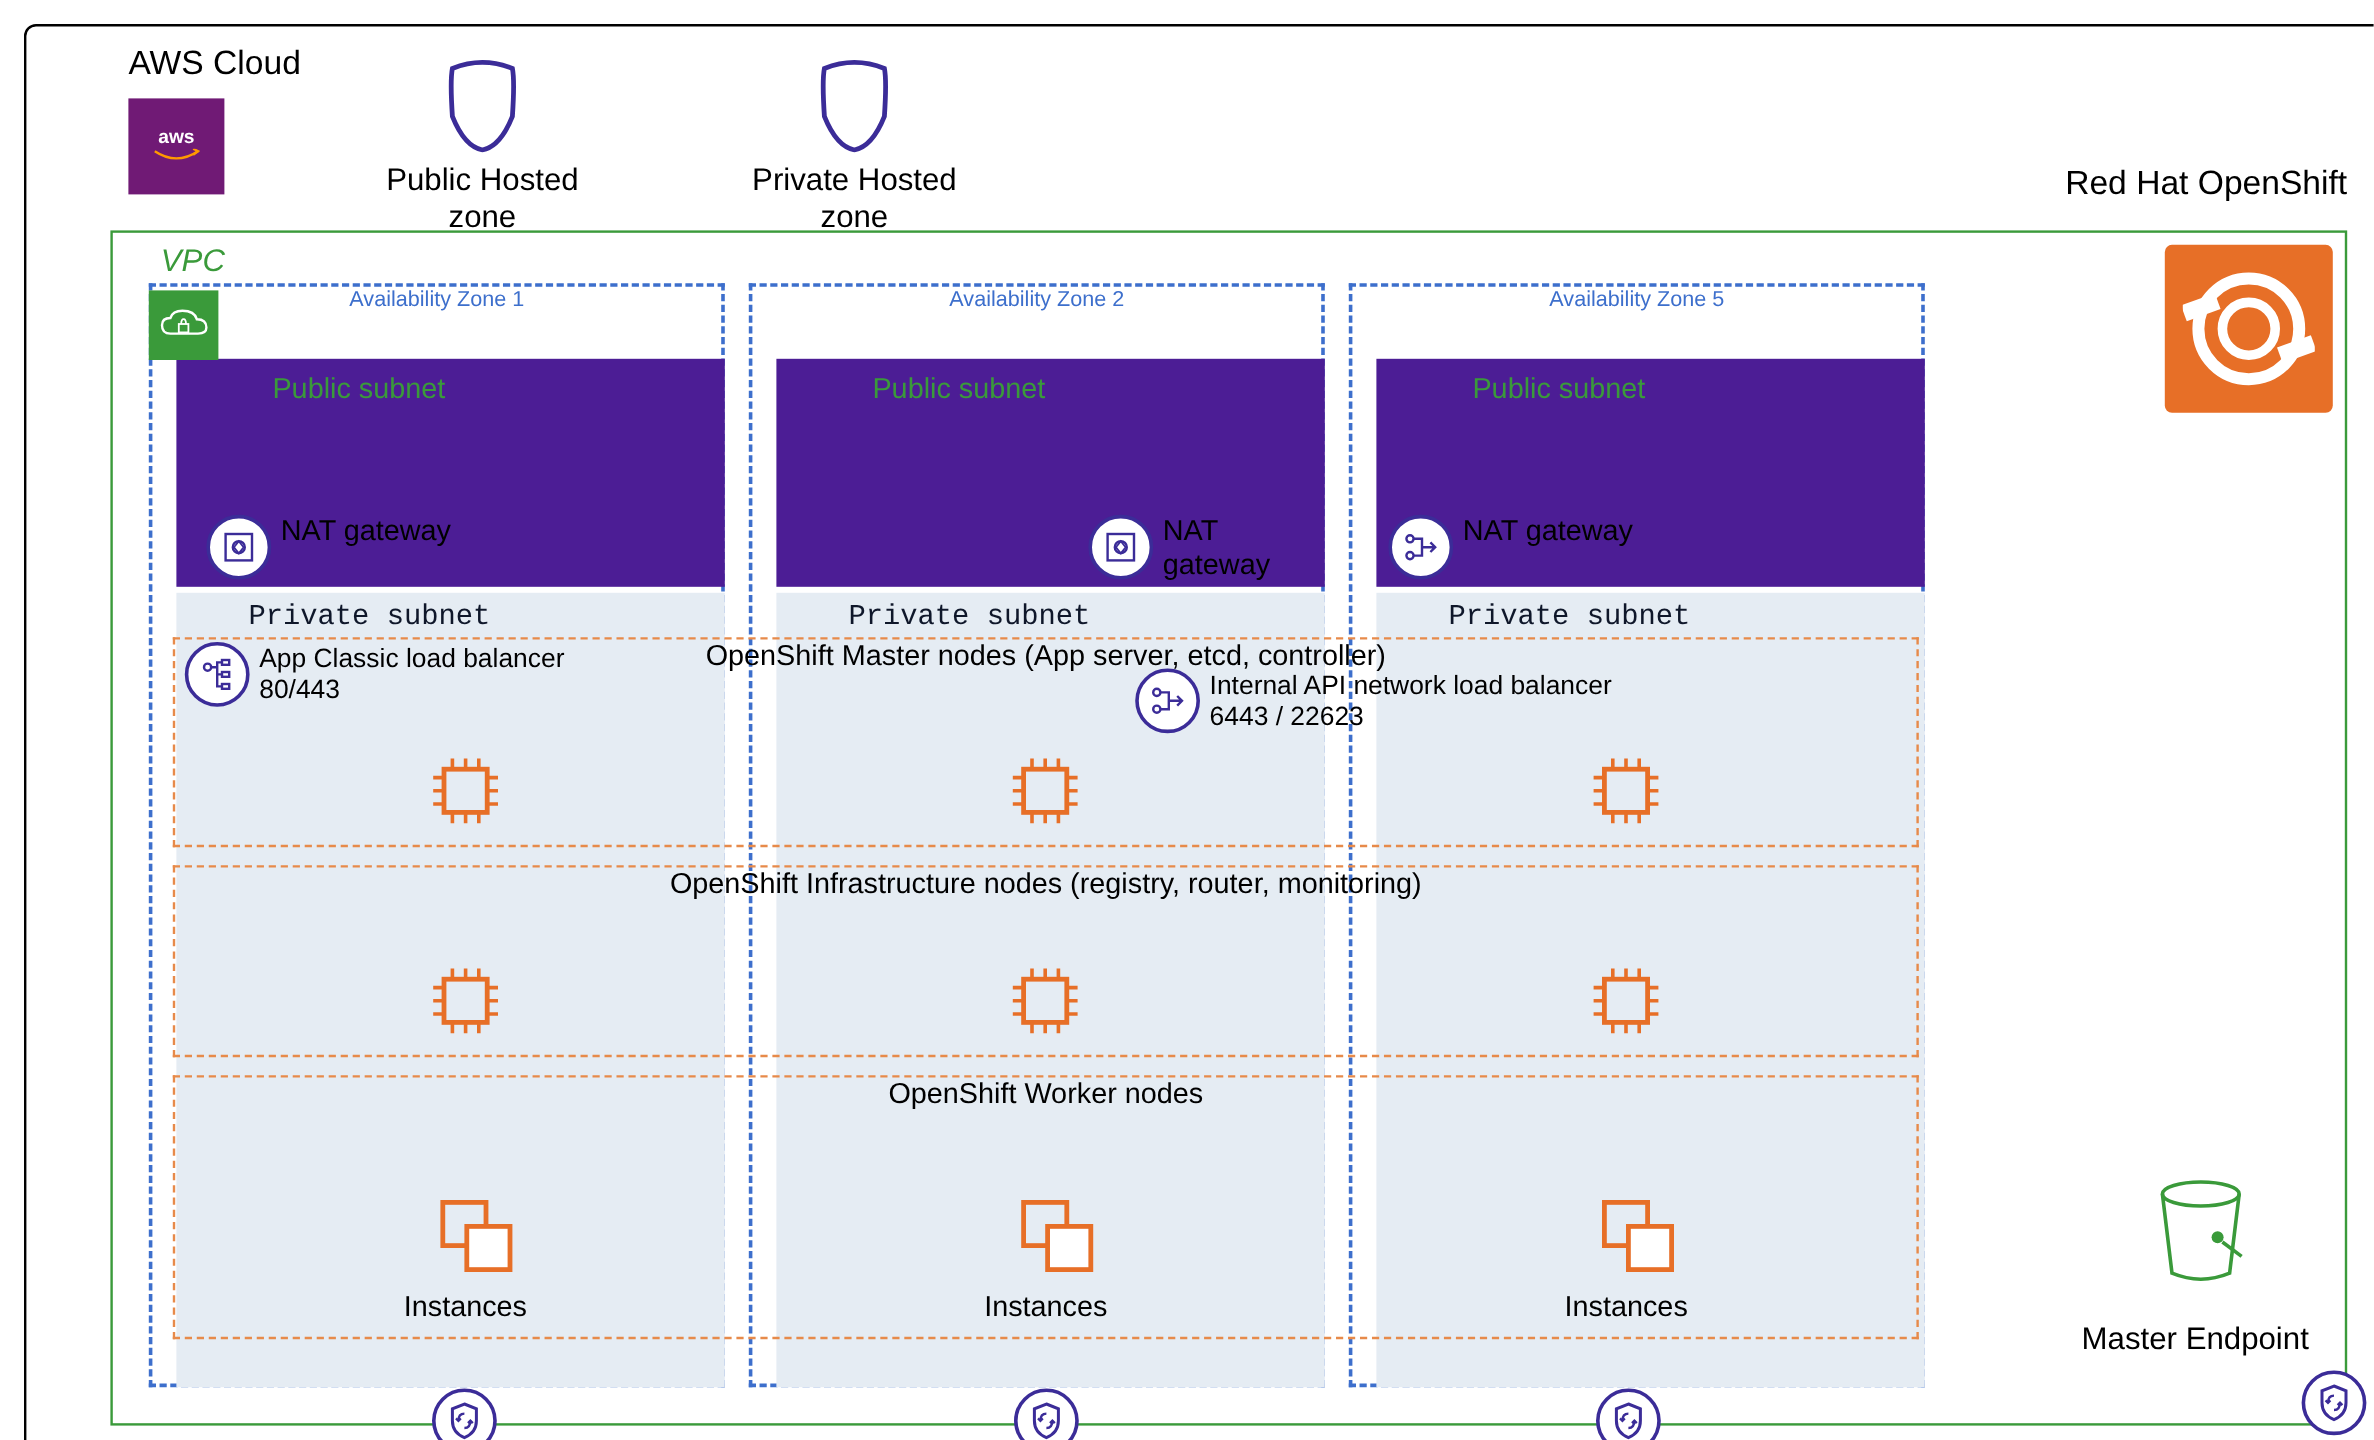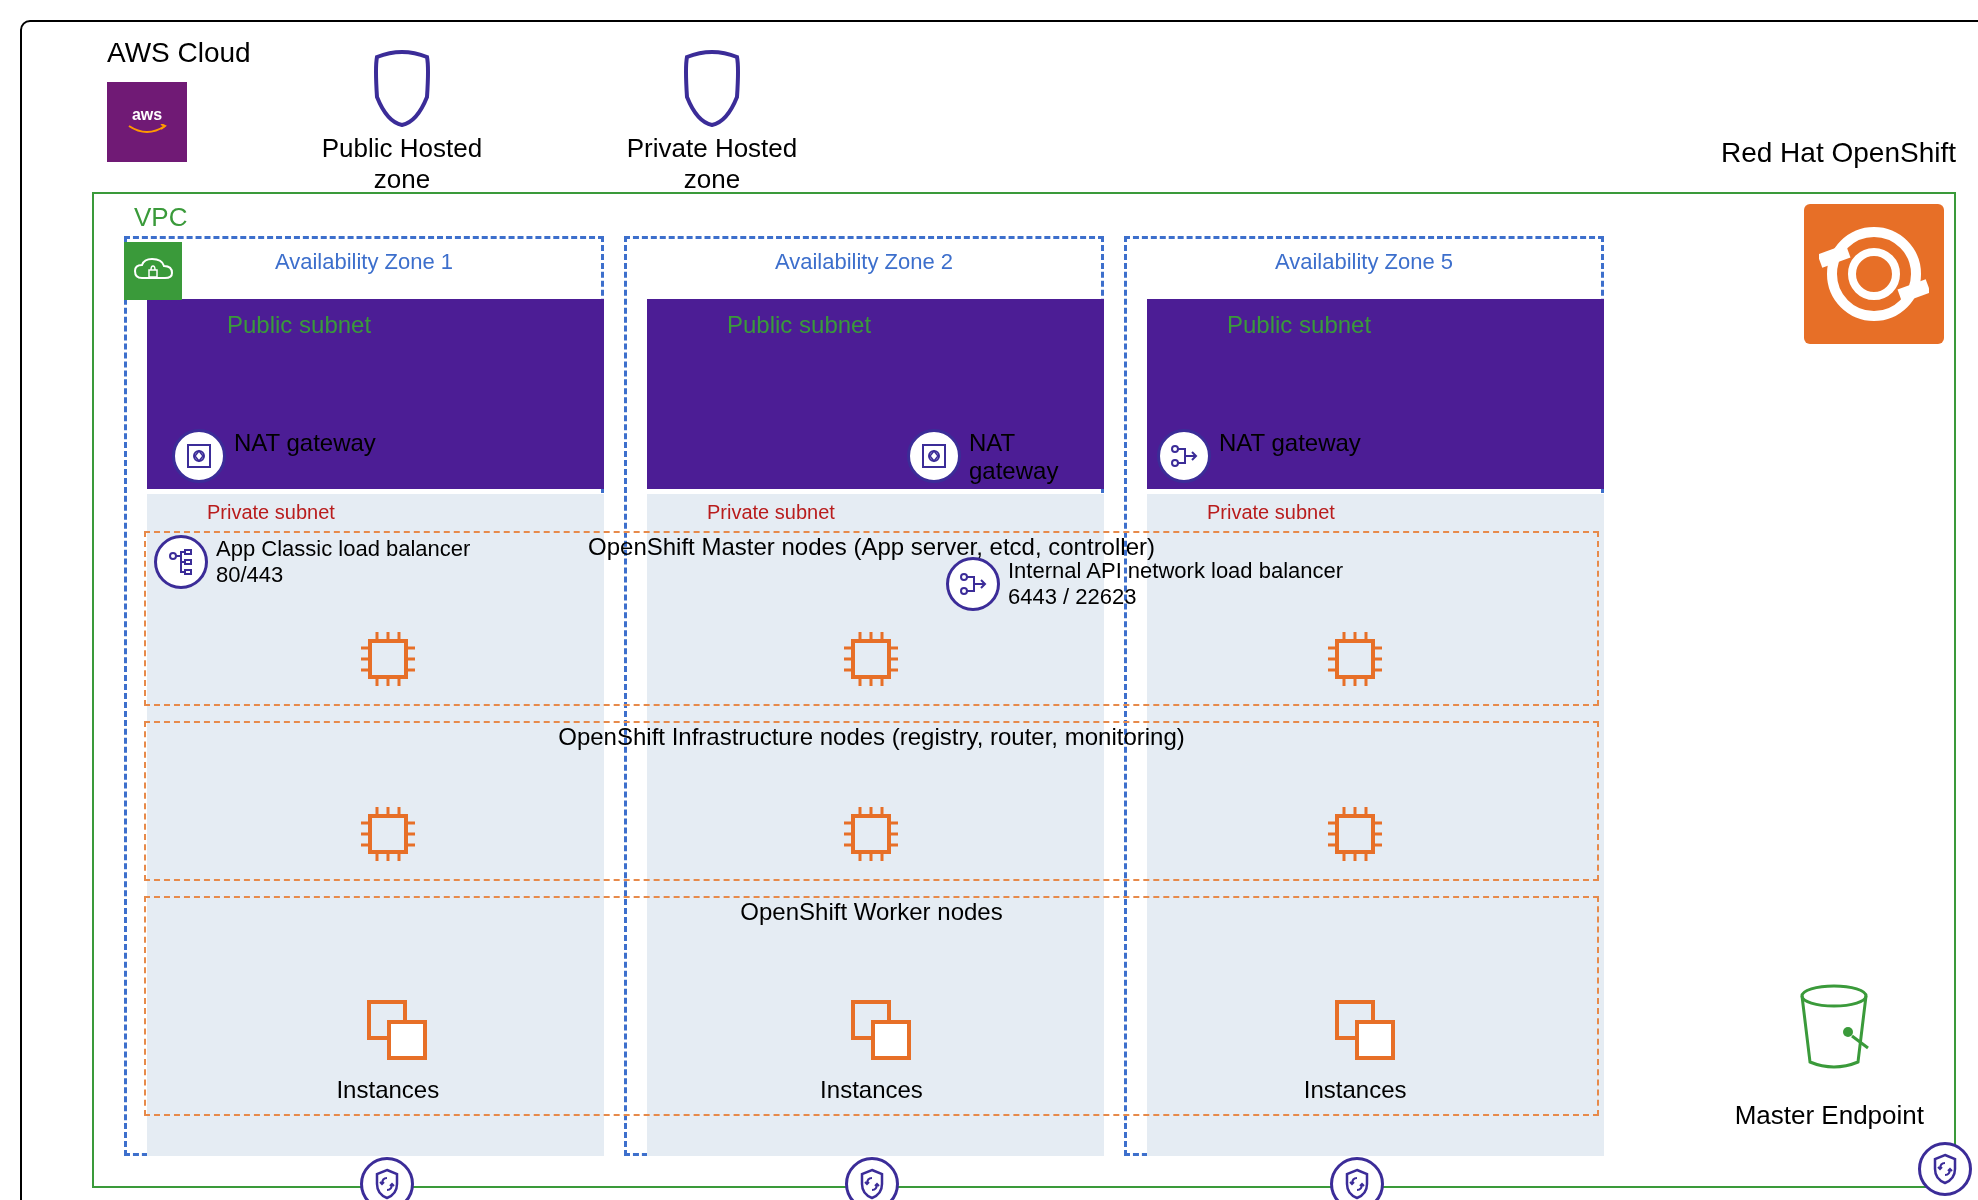--- a/index.html
+++ b/index.html
@@ -6,33 +6,33 @@
   body { font-family: Arial, Helvetica, sans-serif; background: #fff; padding: 20px; }
   .root { width: 1978px; height: 1200px; transform-origin: top left; }
   .aws-cloud-frame { border: 2px solid #000; border-radius: 10px; width: 100%; height: 100%; position: relative; }
   .aws-label { position: absolute; top: 15px; left: 85px; font-size: 28px; color: #000; }
   .aws-logo { position: absolute; top: 60px; left: 85px; width: 80px; height: 80px; background: #701a75; color: #fff; display:flex; align-items:center; justify-content:center; font-size:16px; font-weight:bold; flex-direction:column; }
   .shield { width: 70px; height: 80px; }
   .zone-block { position: absolute; text-align:center; }
   .zone-label { font-size: 26px; color:#000; margin-top:2px;}
   .redhat-label { position: absolute; top: 115px; right: 40px; font-size: 28px; }
   .vpc-frame { position:absolute; top:170px; left:70px; right:40px; bottom:30px; border: 2px solid #3a9a3a; }
-  .vpc-label { position:absolute; top:8px; left:40px; color:#3a9a3a; font-size:26px; }
+  .vpc-label { position:absolute; top:8px; left:40px; color:#3a9a3a; font-size:26px;font-style:italic; }
   .vpc-icon { position:absolute; top:48px; left:30px; width:58px; height:58px; background:#3a9a3a; display:flex;align-items:center;justify-content:center; z-index:5;}
   .openshift-logo { position:absolute; top: 10px; right: 10px; width: 140px; height: 140px; background:#e76f27; border-radius:6px; display:flex;align-items:center;justify-content:center;}
   .az { position:absolute; top:42px; border:3px dashed #3d6fcc; }
   .az1 { left:30px; width:480px; height:920px;}
   .az2 { left:530px; width:480px; height:920px;}
   .az3 { left:1030px; width:480px; height:920px;}
-  .az-label { position:absolute; top:10px; left:0; right:0; text-align:center; color:#3d6fcc; font-size:22px; }
+  .az-label { position:absolute; top:0; left:0; right:0; text-align:center; color:#3d6fcc; font-size:18px; }
   .public-subnet { position:absolute; top:60px; left:20px; right:-3px; height:190px; background:#4c1d95; }
   .public-label { position:absolute; top:12px; left:80px; color:#3a9a3a; font-size:24px;}
   .nat-row { position:absolute; top:190px; left:45px; display:flex; gap:8px; z-index:6;}
   .private-subnet { position:absolute; top:255px; left:20px; right:-3px; bottom:-3px; background:#e5ecf3;}
-  .private-label { position:absolute; top:8px; left:80px; color:#b91c1c; font-size:20px; z-index:3;}
+  .private-label { position:absolute; top:8px; left:80px; color:#0f172a; font-size:24px; z-index:3;font-family:Liberation Mono, monospace;}
   .tier { position:absolute; left:0; border:2.5px dashed #e78a4a; }
   .master-tier { top:295px; height:175px;}
   .infra-tier { top:485px; height:160px;}
   .worker-tier { top:660px; height:220px;}
   .tier1 { left:50px; width:1455px; }
   .tier-title { position:absolute; top:0; left:0; right:0; text-align:center; font-size:24px; color:#000;}
   .applb-block { position:absolute; top:2px; left:8px; display:flex; align-items:center; gap:8px; z-index:7;}
   .ilb-block { position:absolute; top:24px; left:680px; display:flex; align-items:center; gap:8px; z-index:7;}
   .multiline { font-size:22px; line-height:1.2;}
   .chiprow { position:absolute; bottom:10px; left:0; right:0; display:flex; justify-content:space-around;}

